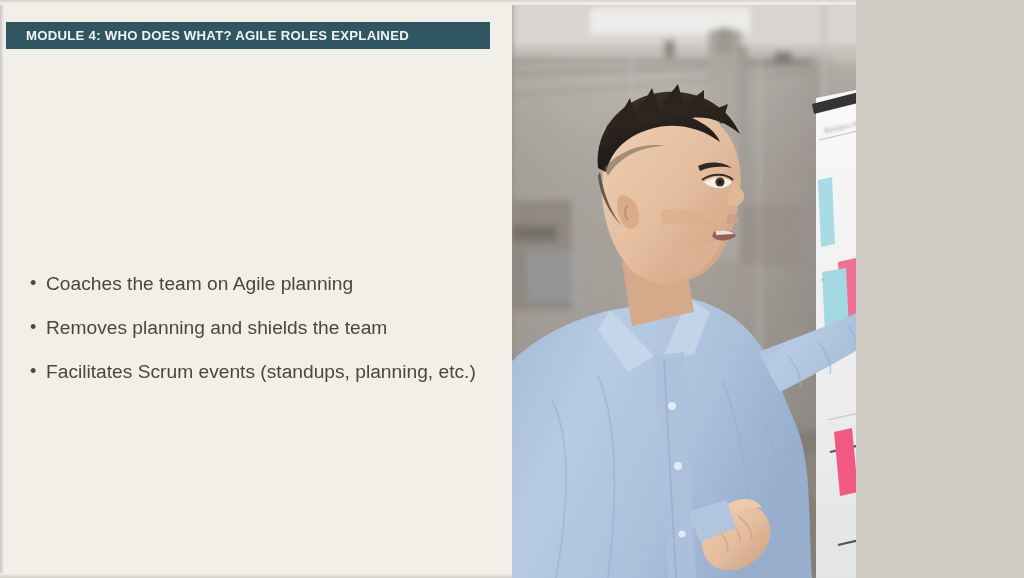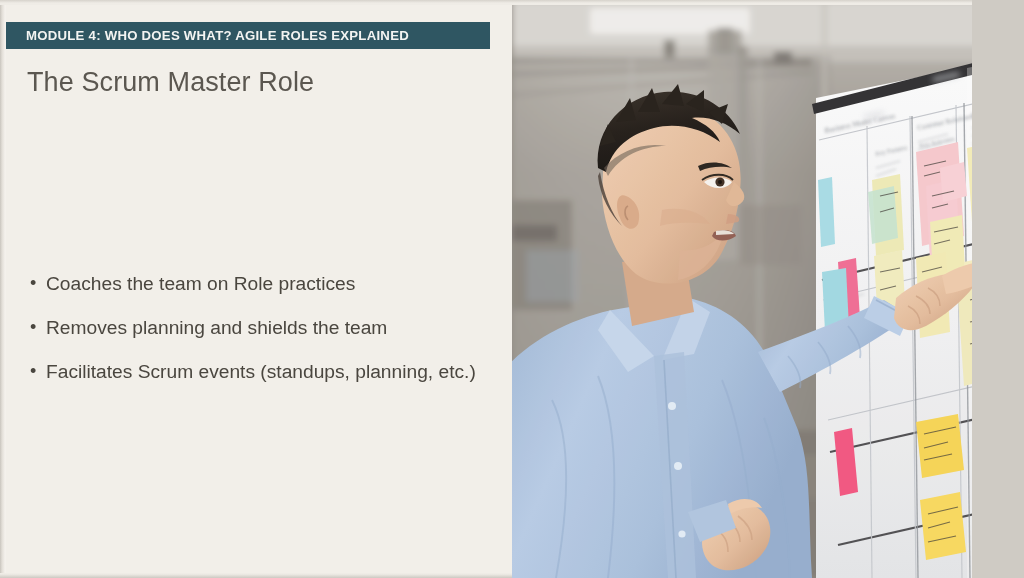--- a/index.html
+++ b/index.html
@@ -5,21 +5,21 @@
 <style>
   * { margin:0; padding:0; box-sizing:border-box; }
   html, body {
     width:1024px; height:578px;
     overflow:hidden;
     background:#cfcbc4;
     font-family:"Liberation Sans", sans-serif;
   }
   #slide {
     position:relative;
-    width:972px; height:578px;
+    width:856px; height:578px;
     background:#701a75;
     overflow:hidden;
   }
 
   
   .frame-edge-left {
     position:absolute; left:0; top:0; width:6px; height:578px;
     background:linear-gradient(to right,#c8c4bd 0px,#e2ded7 2px,#f4f1ec 5px);
     z-index:12; pointer-events:none;
   }
@@ -114,27 +114,26 @@
 <body>
 
 <div id="slide">
 
   <div id="text-panel">
 
     <div id="module-banner">
       <span class="banner-text">MODULE 4: WHO DOES WHAT? AGILE ROLES EXPLAINED</span>
     </div>
 
-    <div id="slide-title">The Scrum Master Role</div>
 
     <div id="bullet-list">
 
       <div class="bullet-item">
         <span class="bullet-dot">•</span>
-        <span class="bullet-text">Coaches the team on Role practices</span>
+        <span class="bullet-text">Coaches the team on Agile planning</span>
       </div>
 
       <div class="bullet-item">
         <span class="bullet-dot">•</span>
         <span class="bullet-text">Removes planning and shields the team</span>
       </div>
 
       <div class="bullet-item">
         <span class="bullet-dot">•</span>
         <span class="bullet-text">Facilitates Scrum events (standups, planning, etc.)</span>

